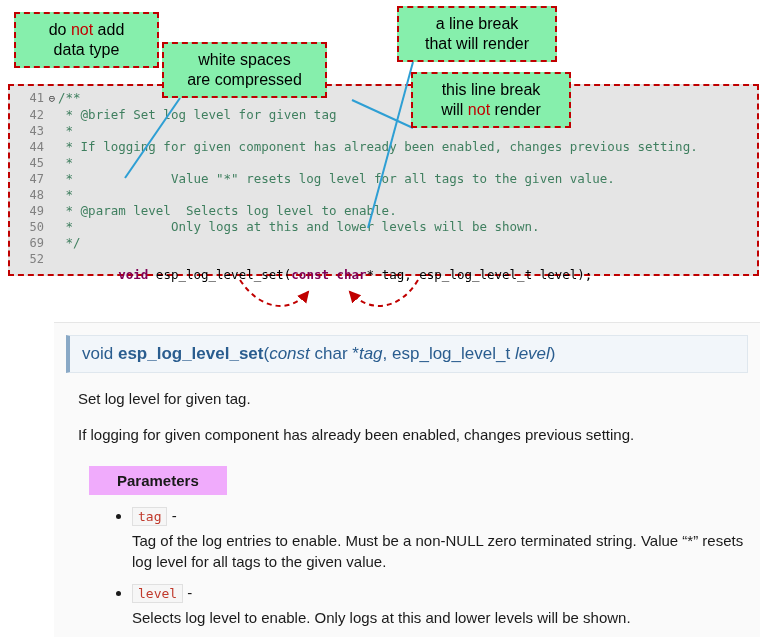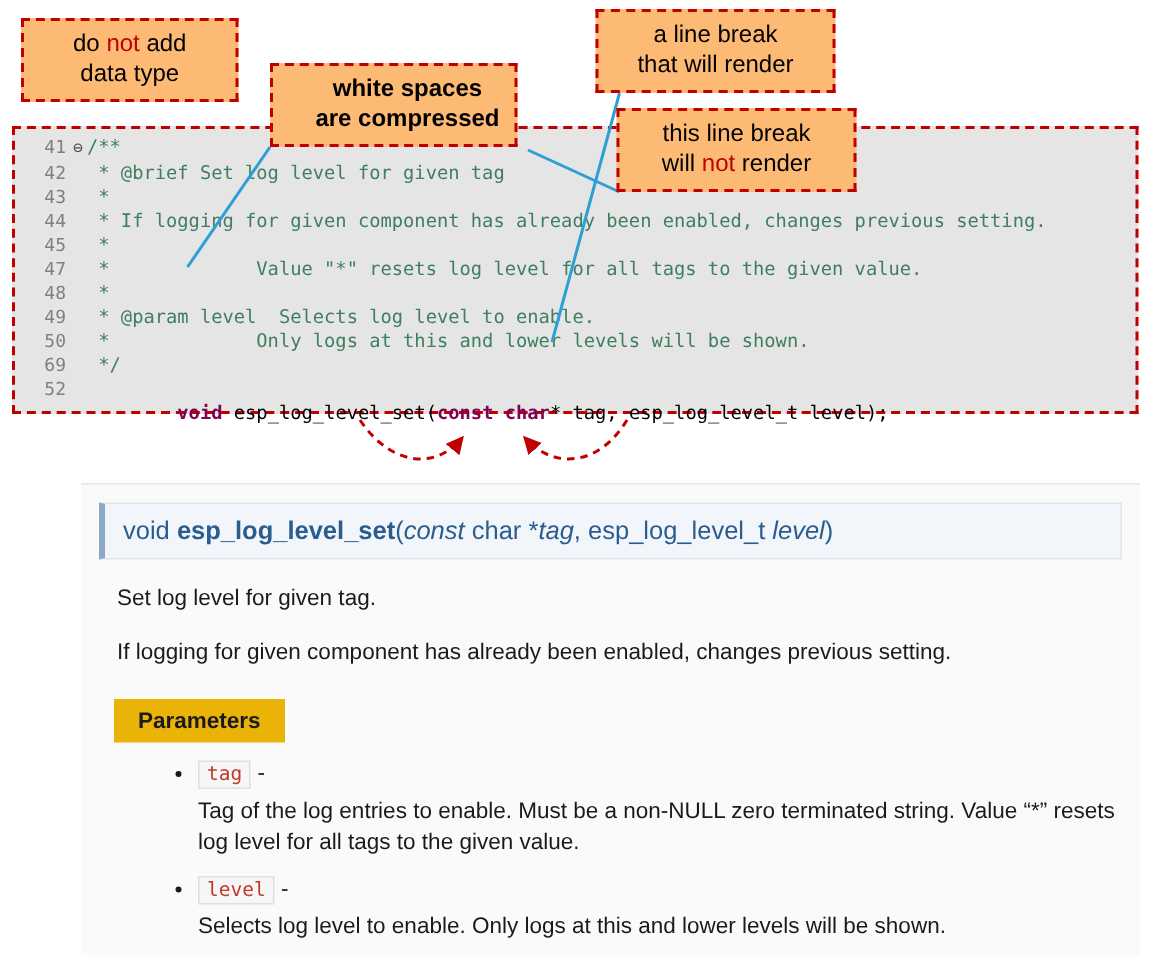--- a/index.html
+++ b/index.html
@@ -12,21 +12,21 @@
     background: #ffffff;
     font-family: "Liberation Sans", sans-serif;
     position: relative;
     overflow: hidden;
   }
 
   
   .callout {
     position: absolute;
     border: 2px dashed #c00000;
-    background: #fdba74;
+    background: #86efac;
     color: #000000;
     font-size: 16px;
     line-height: 1.25;
     text-align: center;
     padding: 6px 10px;
     box-sizing: border-box;
     z-index: 20;
   }
   .callout .hl {
     color: #c00000;
@@ -35,28 +35,27 @@
   #callout-no-datatype {
     left: 14px;
     top: 12px;
     width: 145px;
     height: 56px;
     display: flex;
     align-items: center;
     justify-content: center;
   }
   #callout-whitespace {
-    left: 180px;
+    left: 162px;
     top: 42px;
     width: 165px;
     height: 56px;
     display: flex;
     align-items: center;
-    justify-content: flex-end;
-    font-weight: bold;
+    justify-content: center;
   }
   #callout-linebreak-render {
     left: 397px;
     top: 6px;
     width: 160px;
     height: 56px;
     display: flex;
     align-items: center;
     justify-content: center;
   }
@@ -162,24 +161,24 @@
   #doc-signature .sig-kw { font-style: italic; color: #2a5d8f; }
   #doc-signature .sig-param { font-style: italic; color: #2a5d8f; }
 
   .doc-para {
     margin: 16px 12px 0 24px;
     font-size: 15px;
     color: #1a1a1a;
     line-height: 1.35;
   }
   #doc-params-header {
-    margin: 20px 12px 0 22px;
-    background: #eab308;
+    margin: 20px 12px 0 35px;
+    background: #f0abfc;
     display: inline-block;
-    padding: 6px 16px;
+    padding: 6px 28px;
     font-size: 15px;
     font-weight: bold;
     color: #1a1a1a;
   }
   .doc-list {
     margin: 10px 12px 0 56px;
     padding: 0 0 0 22px;
     font-size: 15px;
     color: #1a1a1a;
   }

